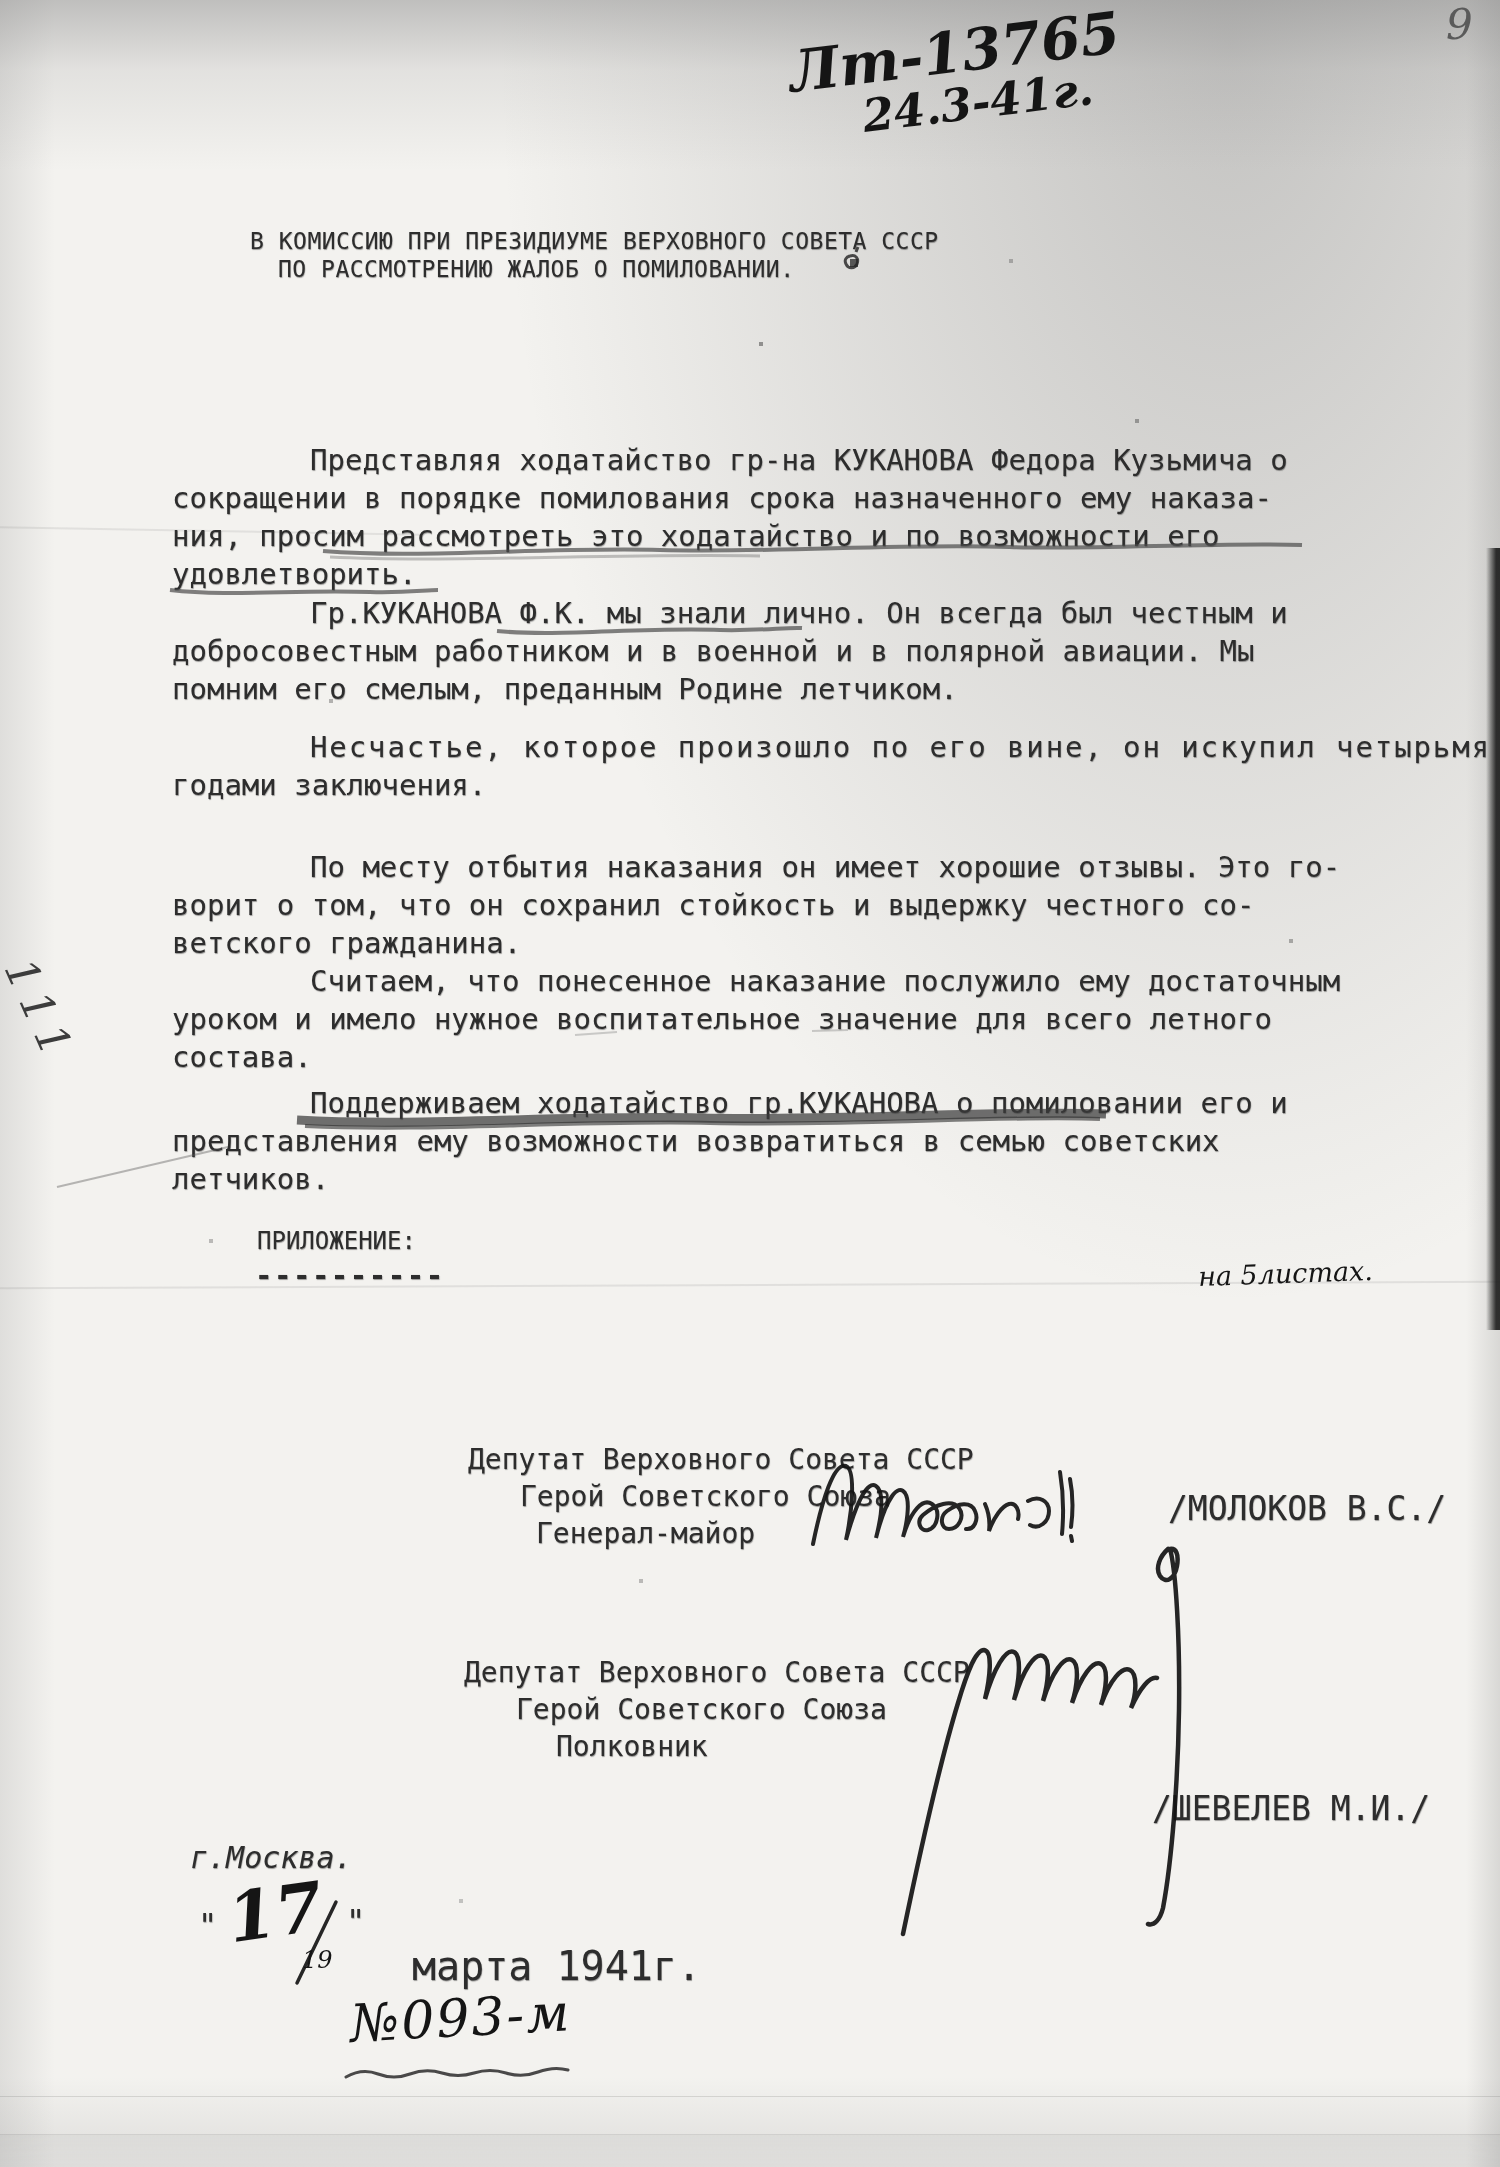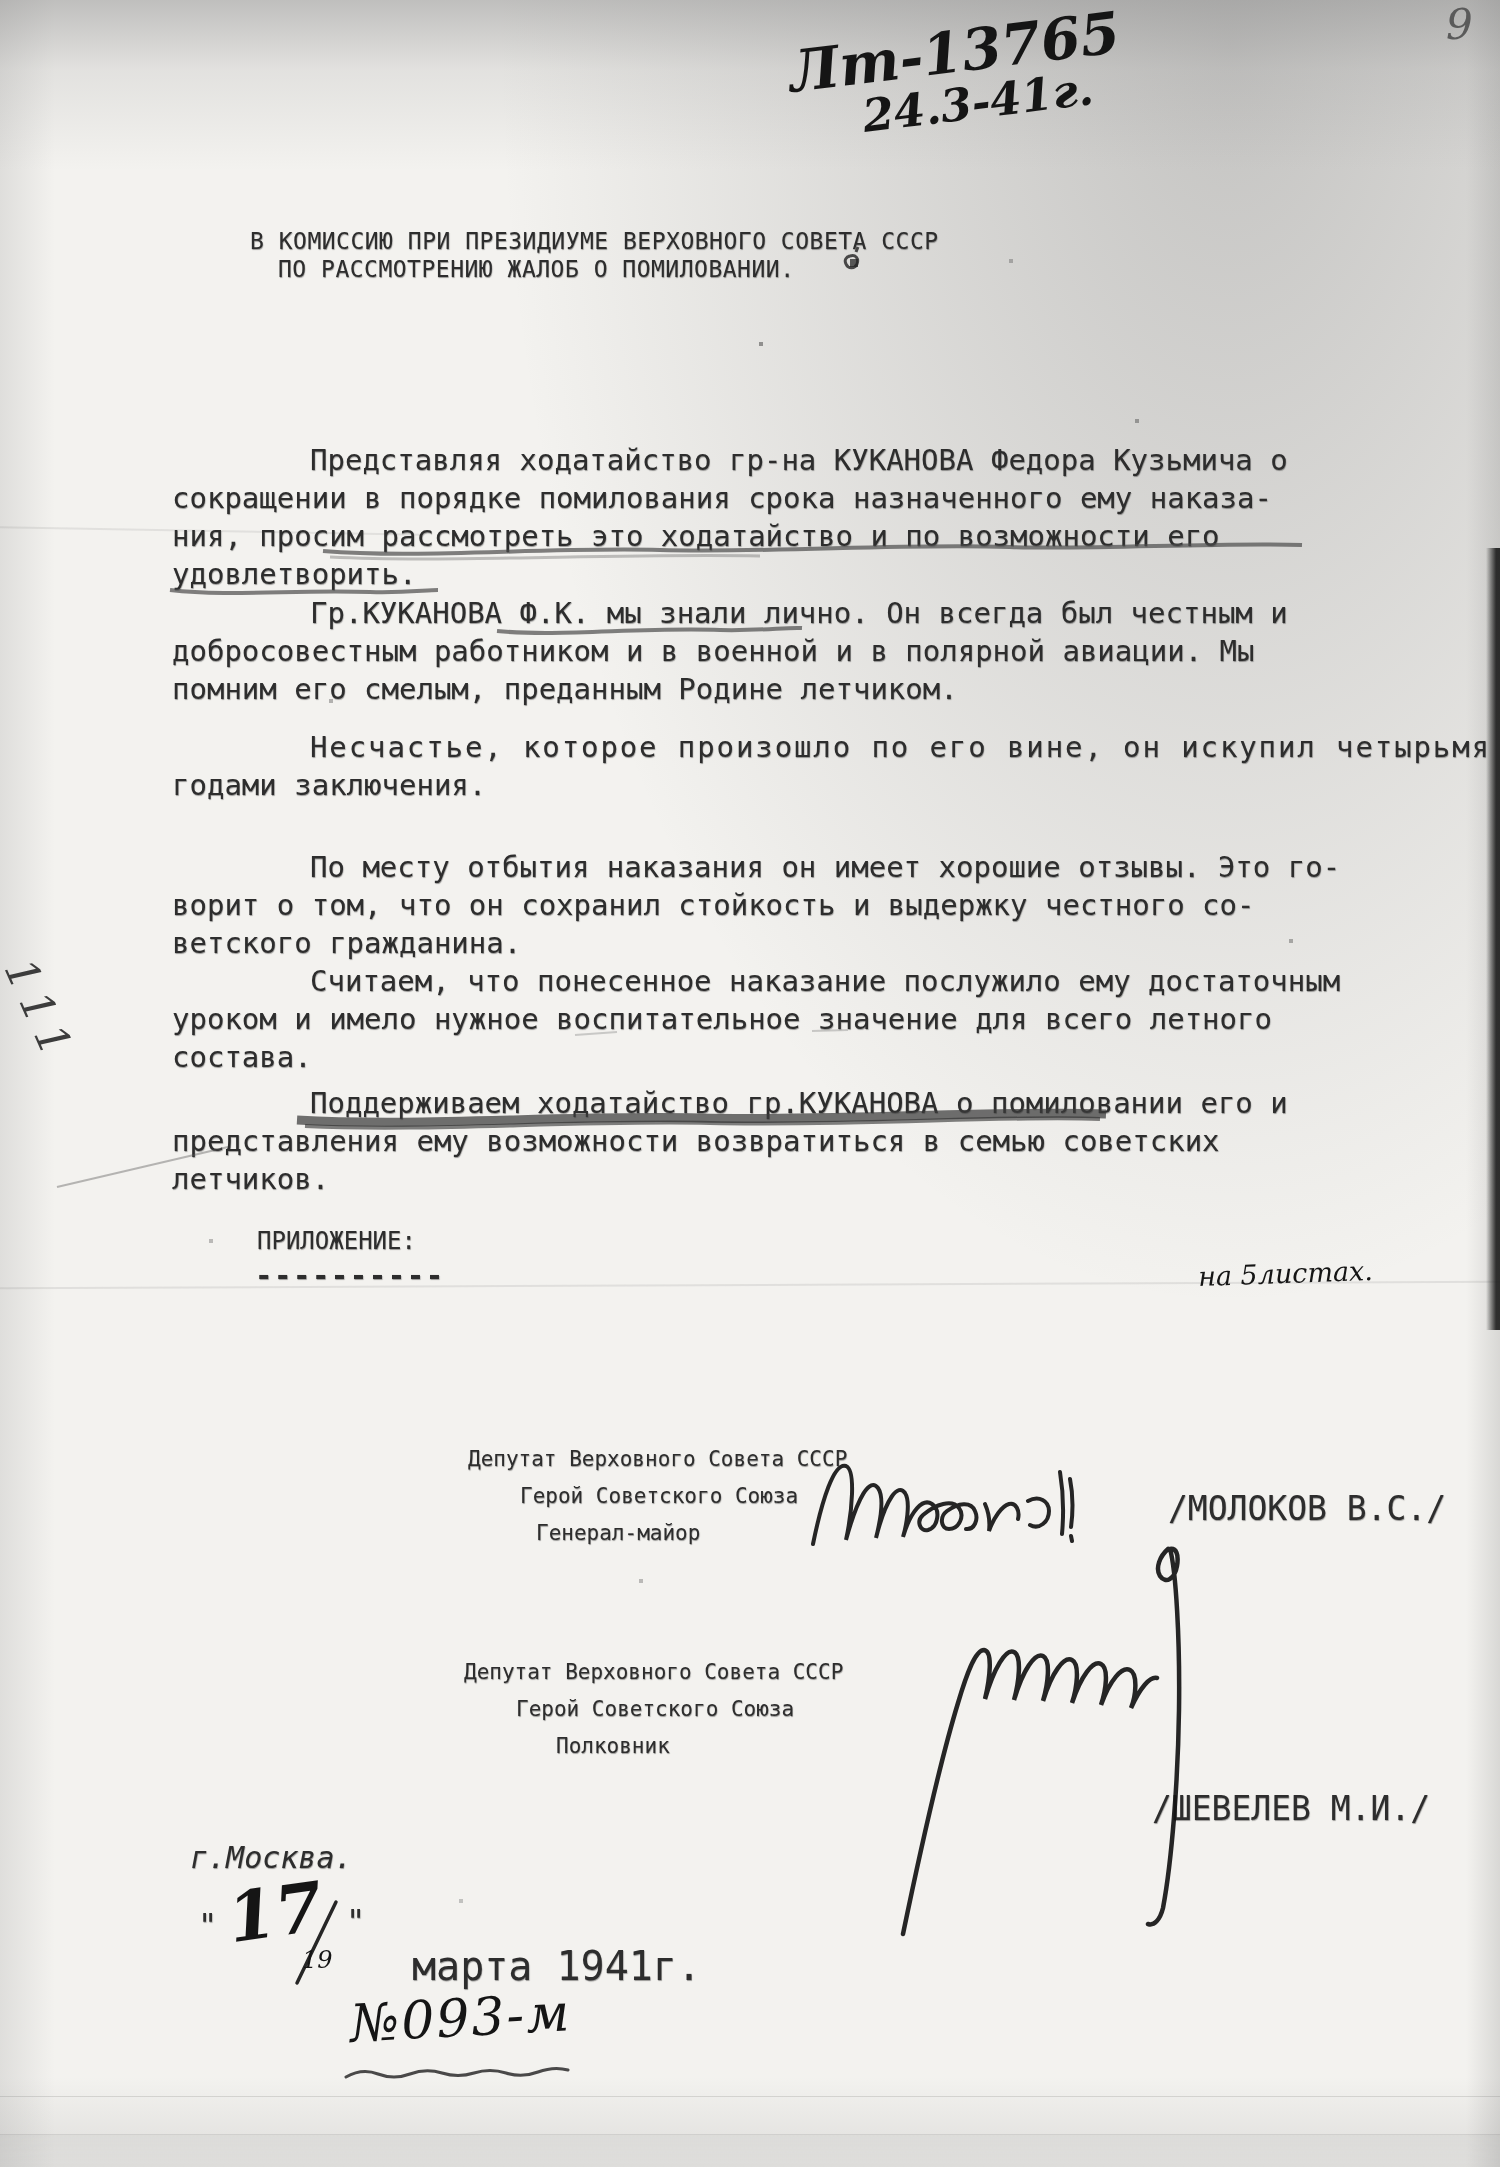--- a/index.html
+++ b/index.html
@@ -24,21 +24,21 @@
   .hdr{left:250px;top:183px;font-size:23px;line-height:28px;letter-spacing:.5px;z-index:2;margin-top:44px;}
   .hdr-l2{margin-left:28px;}
   .par{left:172px;font-size:29px;line-height:38px;z-index:2;}
   .first{text-indent:138px;}
   .stretch{letter-spacing:1.9px;}
   .p1{top:441px;} .p2{top:594px;} .p3{top:728px;}
   .p4{top:848px;} .p5{top:962px;} .p6{top:1084px;}
   .attach-label{left:257px;top:1227px;font-size:24px;z-index:2;}
   .attach-dashes{left:255px;top:1258px;font-size:29px;font-weight:bold;letter-spacing:1.5px;z-index:2;}
   .attach-content{left:466px;top:1227px;font-size:29px;line-height:38px;z-index:2;}
-  .sigblock{font-size:21px;line-height:37px;z-index:2;}
+  .sigblock{font-size:28px;line-height:37px;z-index:2;}
   .sb1{left:468px;top:1441px;} .sb2{left:464px;top:1654px;}
   .ind1{padding-left:52px;} .ind2a{padding-left:68px;} .ind2b{padding-left:92px;}
   .name{font-size:33px;z-index:2;}
   .name1{left:1168px;top:1489px;} .name2{left:1152px;top:1789px;}
   .city{left:190px;top:1840px;font-size:30px;z-index:2;font-style:italic;}
   .q-open{left:198px;top:1906px;font-size:32px;z-index:2;}
   .q-close{left:346px;top:1902px;font-size:32px;z-index:2;}
   .date-typed{left:412px;top:1943px;font-size:40px;z-index:2;}
   .hw{
     font-family:"DejaVu Serif","Liberation Serif",serif;

